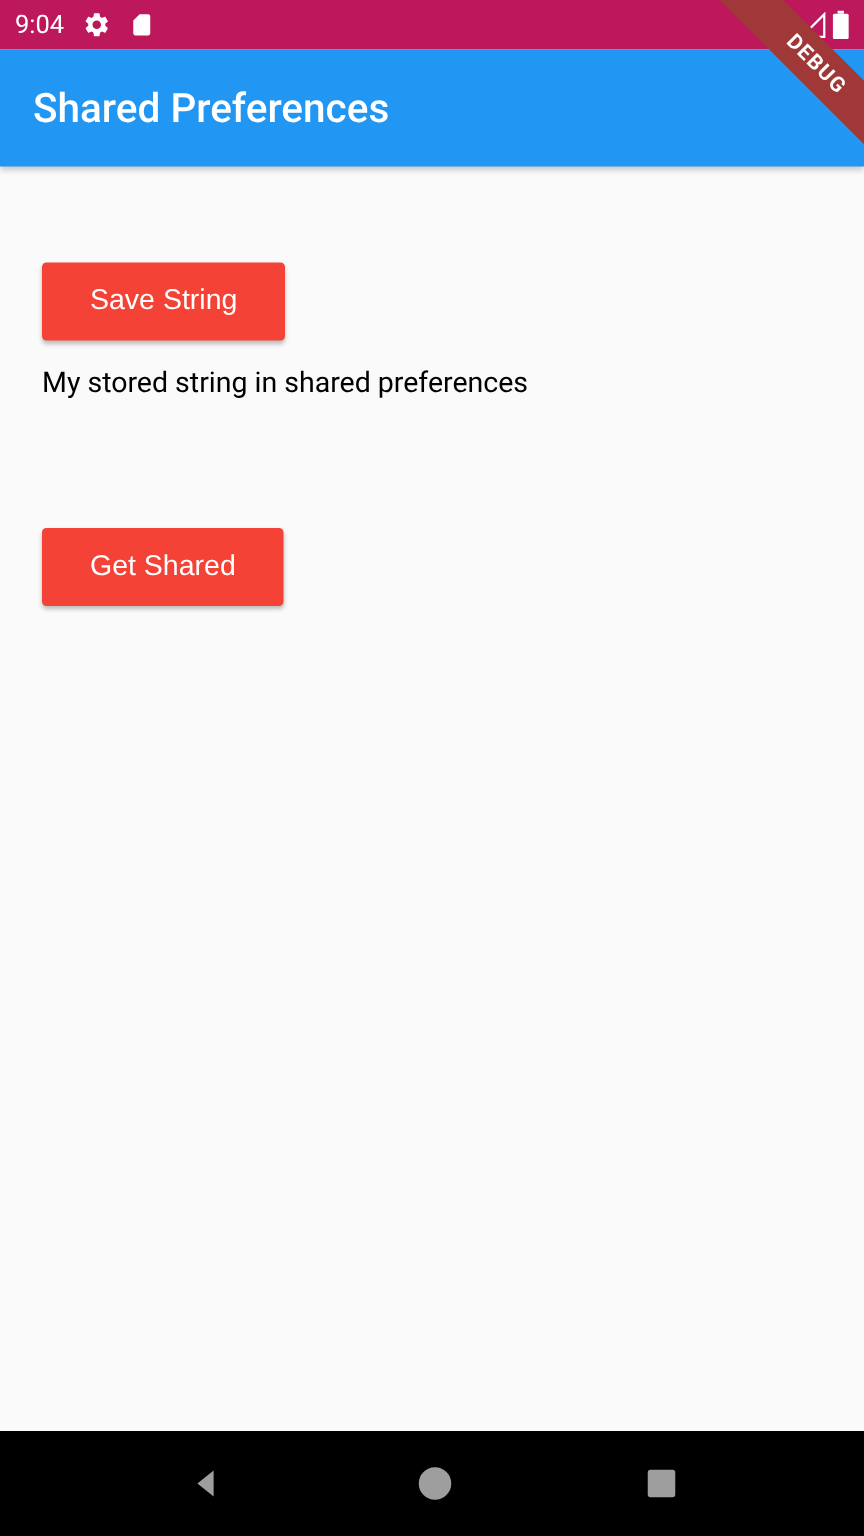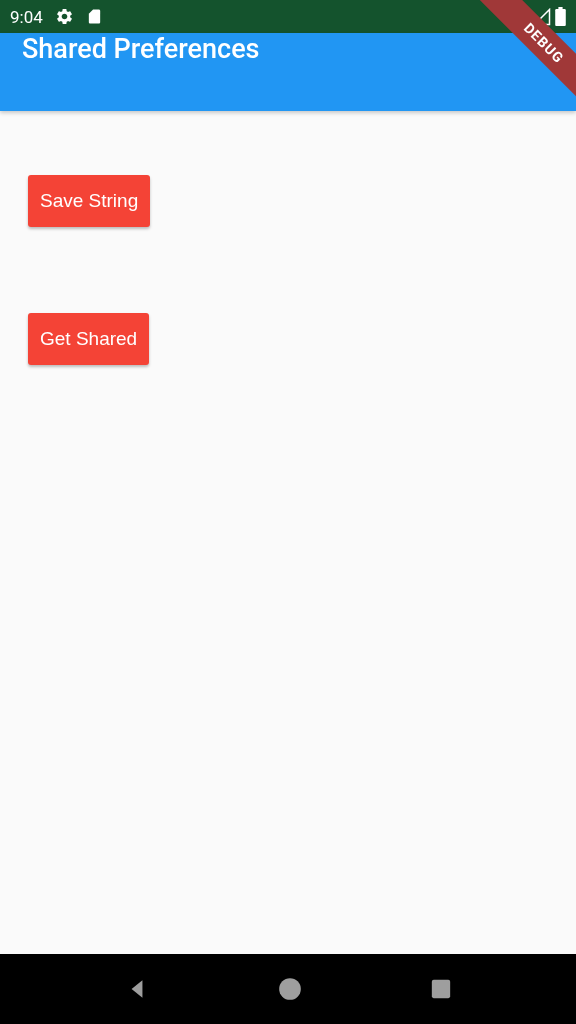--- a/index.html
+++ b/index.html
@@ -6,21 +6,21 @@
     body {
       width: 576px;
       height: 1024px;
       font-family: Roboto, -apple-system, BlinkMacSystemFont, sans-serif;
       background: #fafafa;
       overflow: hidden;
       position: relative;
     }
     .status-bar {
       height: 33px;
-      background: #14532d;
+      background: #be185d;
       display: flex;
       align-items: center;
       justify-content: space-between;
       padding: 0 10px;
       color: white;
       font-size: 17px;
     }
     .status-left {
       display: flex;
       align-items: center;
@@ -32,40 +32,40 @@
       gap: 4px;
     }
     .status-icon {
       display: inline-flex;
       align-items: center;
     }
     .app-bar {
       height: 78px;
       background: #2196f3;
       display: flex;
-      align-items: flex-start;
+      align-items: center;
       padding: 0 22px;
       box-shadow: 0 2px 4px rgba(0,0,0,0.2);
     }
     .app-title {
       color: white;
       font-size: 27px;
       font-weight: 500;
     }
     .content {
       padding: 28px;
     }
     .spacer-top {
       height: 36px;
     }
     .btn {
       background: #f44336;
       color: white;
       border: none;
-      padding: 15px 12px;
+      padding: 15px 32px;
       font-size: 19px;
       font-weight: 400;
       border-radius: 3px;
       box-shadow: 0 2px 3px rgba(0,0,0,0.25);
       cursor: pointer;
       display: inline-block;
     }
     .stored-text {
       margin-top: 16px;
       font-size: 19px;
@@ -149,20 +149,21 @@
 
 <div class="app-bar">
   <div class="app-title">Shared Preferences</div>
 </div>
 
 <div class="debug-banner">DEBUG</div>
 
 <div class="content">
   <div class="spacer-top"></div>
   <button class="btn">Save String</button>
+  <div class="stored-text">My stored string in shared preferences</div>
   <div class="spacer-mid"></div>
   <button class="btn">Get Shared</button>
 </div>
 
 <div class="nav-bar">
   <div class="nav-btn">
     <svg width="26" height="26" viewBox="0 0 24 24" fill="#9e9e9e">
         <path d="M17 4l-10 8 10 8z"></path>
       </svg>
   </div>

